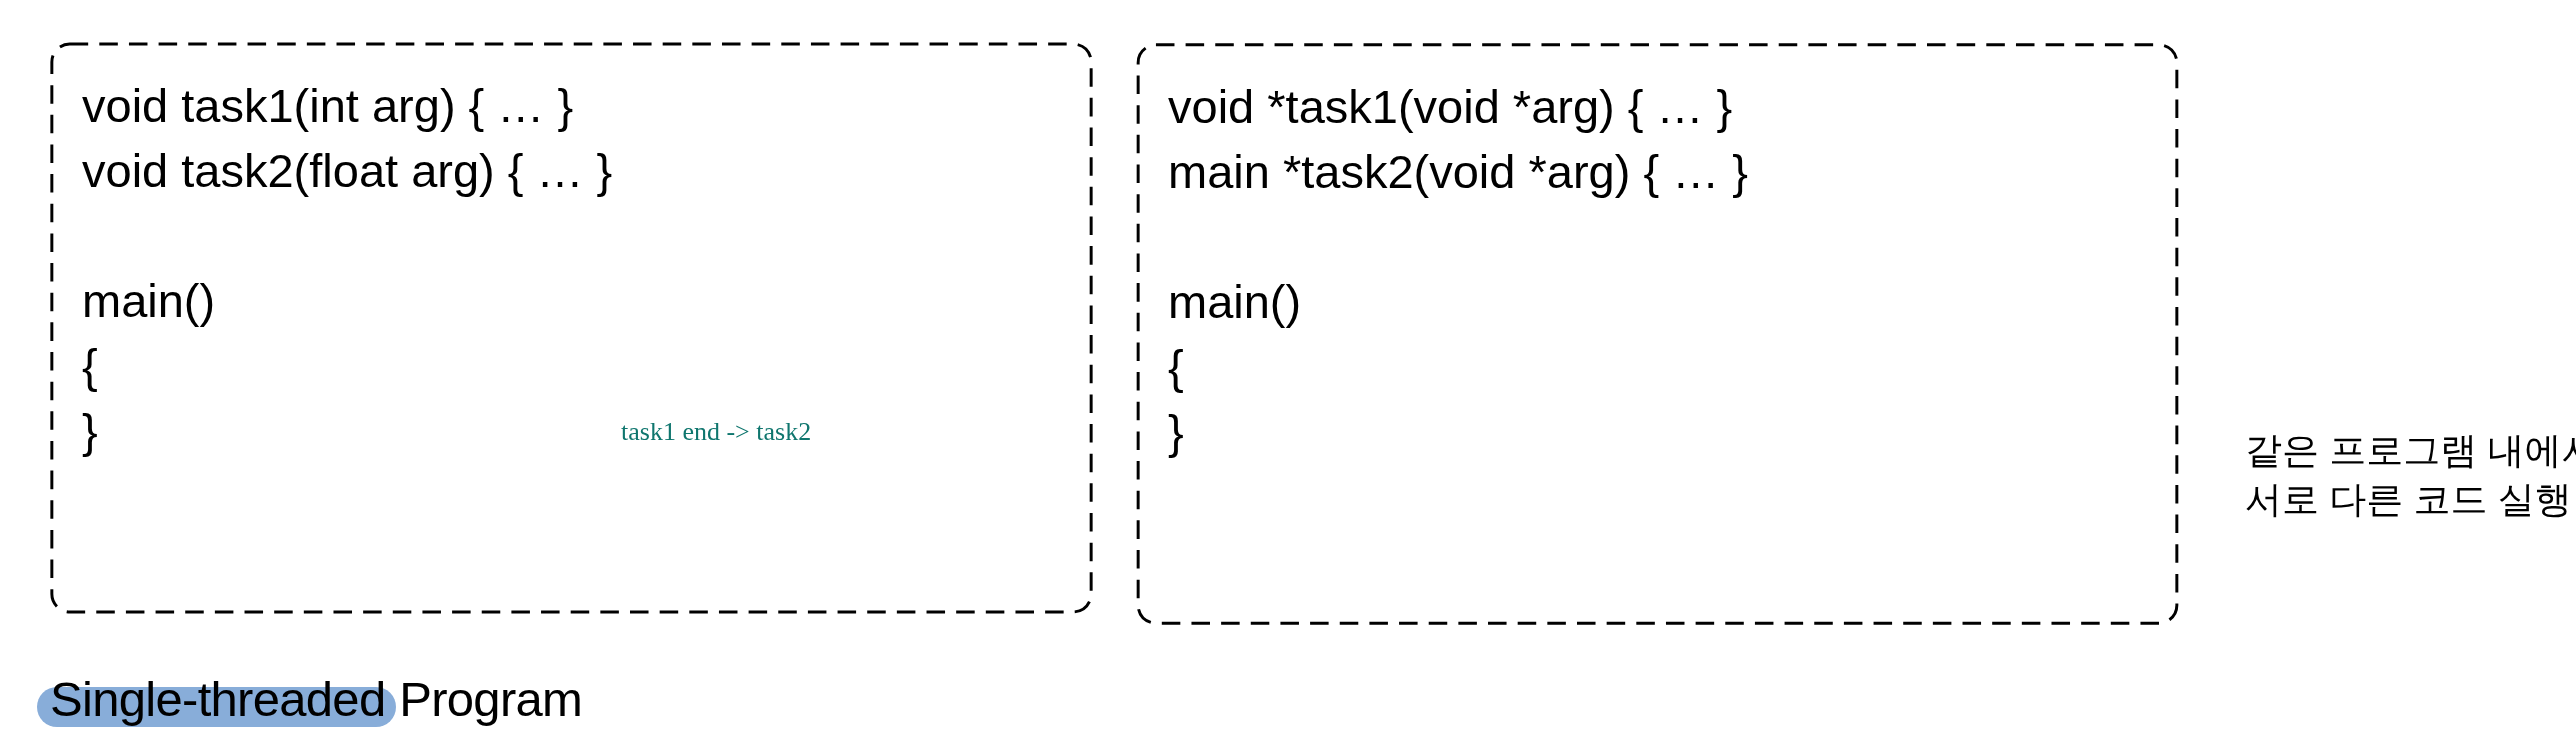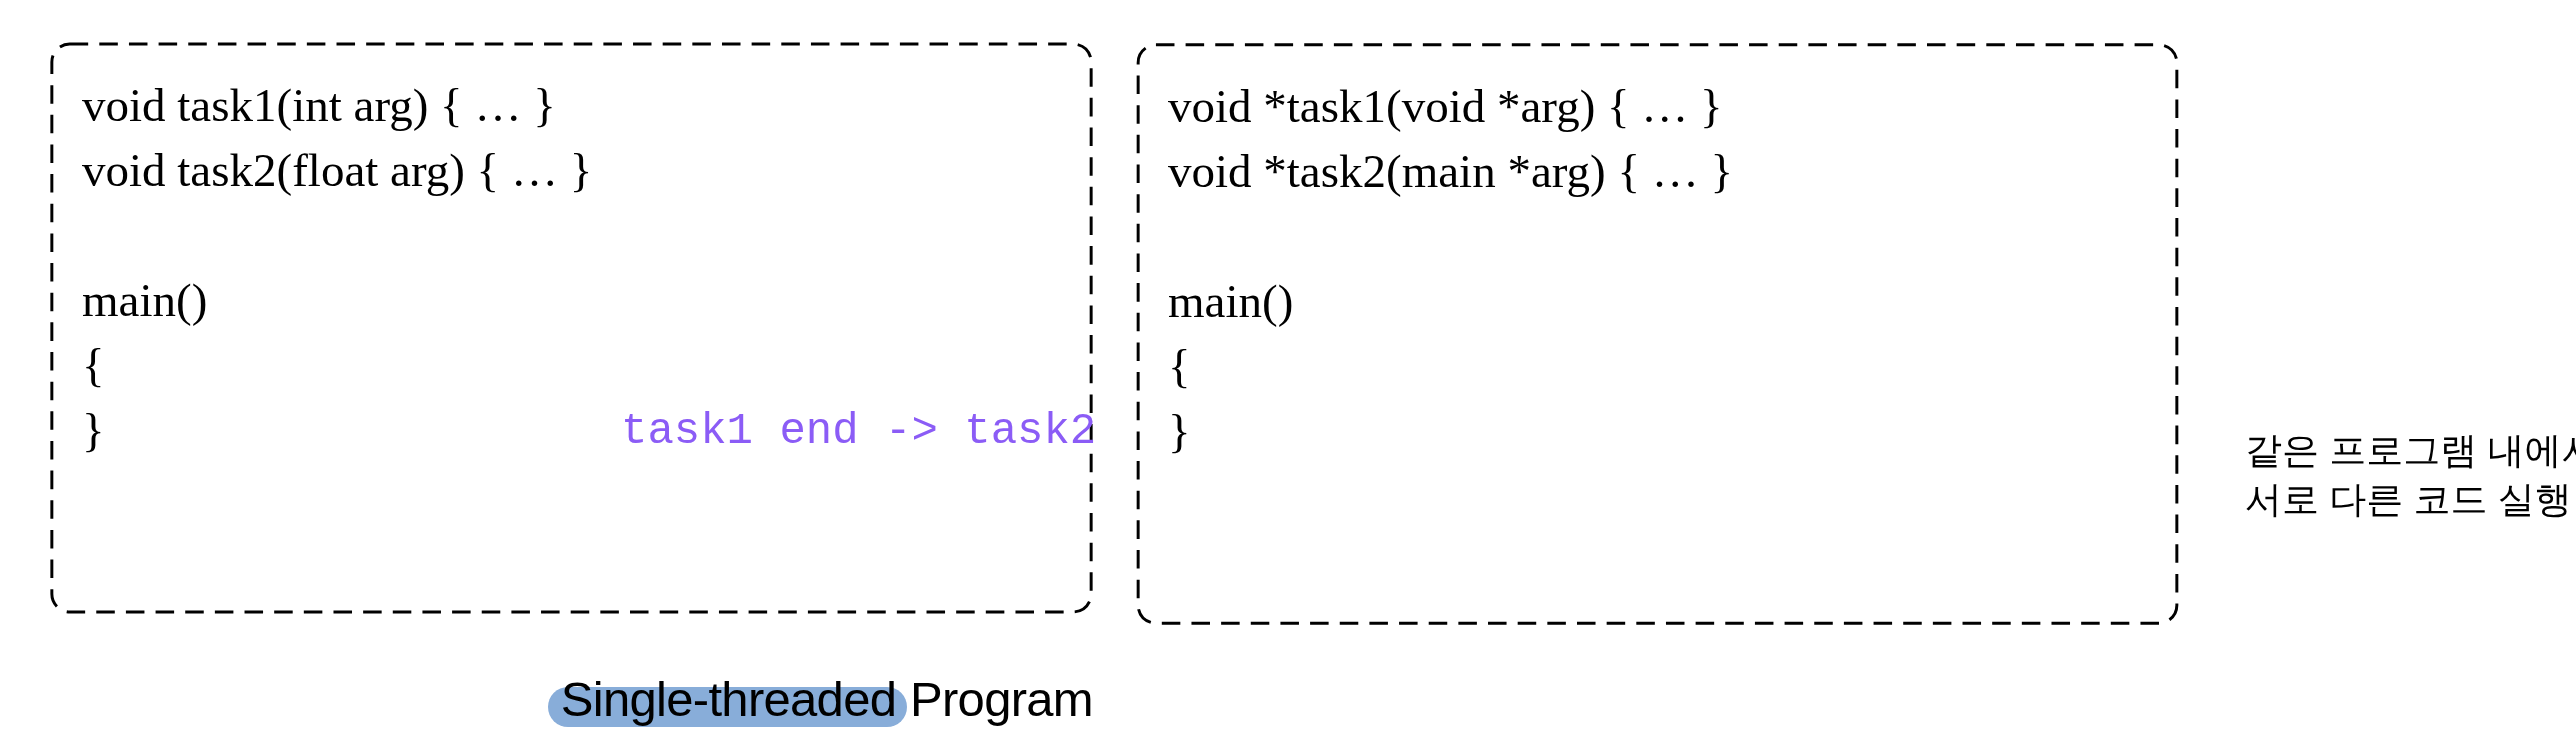--- a/index.html
+++ b/index.html
@@ -21,52 +21,52 @@
   .panel svg.border-svg {
     position: absolute;
     left: 0;
     top: 0;
     display: block;
   }
   .code {
     position: absolute;
     left: 32px;
     top: 31px;
-    font-family: Liberation Serif, serif;
+    font-family: Liberation Sans, sans-serif;
     font-size: 47px;
     color: #000000;
   }
   .code-line {
     height: 65px;
     line-height: 65px;
     white-space: pre;
   }
   .note {
     position: absolute;
-    font-family: Liberation Mono, monospace;
-    font-size: 44px;
+    font-family: Liberation Serif, serif;
+    font-size: 26px;
     line-height: 39px;
-    color: #8b5cf6;
+    color: #0f766e;
     white-space: nowrap;
   }
   .korean-note {
     position: absolute;
     font-family: "Liberation Sans", sans-serif;
     font-size: 37px;
     line-height: 49px;
     color: #000000;
     white-space: nowrap;
   }
   .caption {
     position: absolute;
     font-family: "Liberation Sans", sans-serif;
     font-size: 49px;
     line-height: 58px;
     letter-spacing: -0.7px;
-    text-align: right;
+    text-align: left;
     color: #000000;
     white-space: nowrap;
   }
   .caption .hl {
     position: relative;
     z-index: 0;
   }
   .caption .hl::before {
     content: "";
     position: absolute;
@@ -100,21 +100,21 @@
       <div class="code-line">}</div>
     </div>
   </section>
 
   <section class="panel" style="left:1136px; top:43px; width:1043px; height:582px;">
     <svg class="border-svg" width="1043" height="582" viewBox="0 0 1406 785">
       <rect x="2.5" y="2.5" width="1401" height="780" rx="24" ry="24" fill="none" stroke="#000000" stroke-width="4" stroke-dasharray="25 15"></rect>
     </svg>
     <div class="code">
       <div class="code-line">void *task1(void *arg) { … }</div>
-      <div class="code-line">void *task2(main *arg) { … }</div>
+      <div class="code-line">main *task2(void *arg) { … }</div>
       <div class="code-line"></div>
       <div class="code-line">main()</div>
       <div class="code-line">{</div>
       <div class="code-line">}</div>
     </div>
   </section>
 
   <div class="note" style="left:621px; top:412px;">task1 end -&gt; task2</div>
 
   <div class="korean-note" style="left:2245px; top:426px;">

